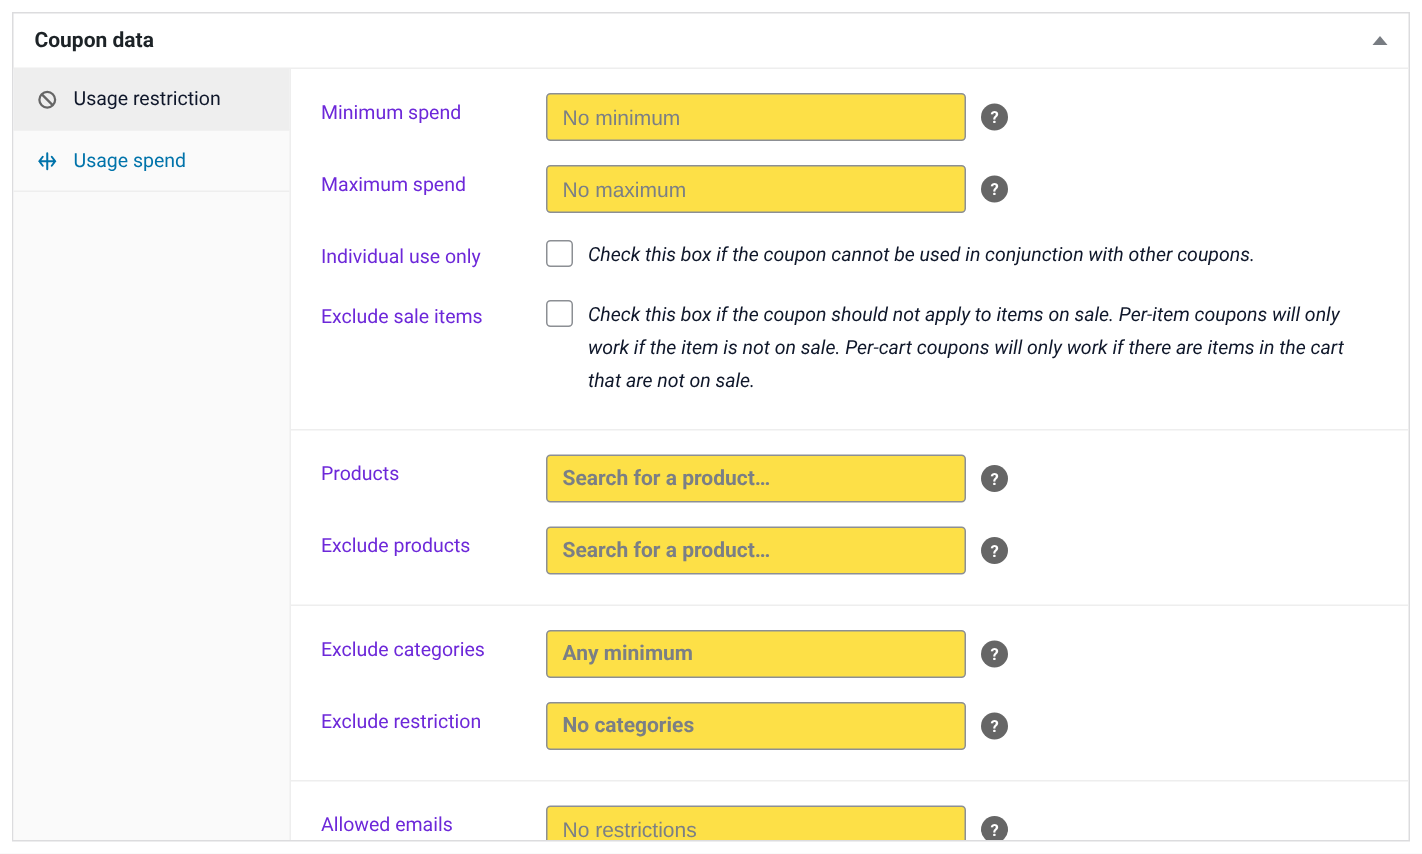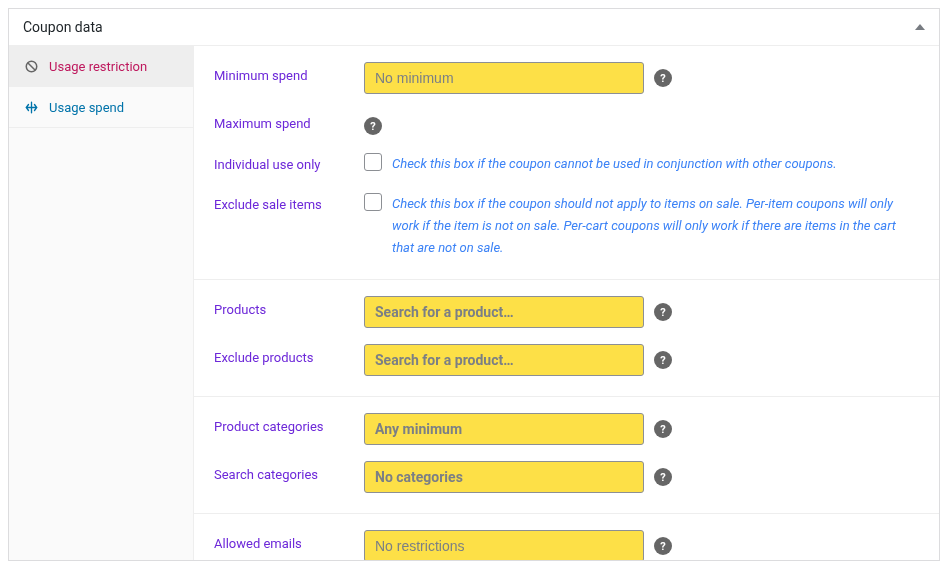--- a/index.html
+++ b/index.html
@@ -26,21 +26,21 @@
   .panel-header {
     display: flex;
     align-items: center;
     justify-content: space-between;
     padding: 10px 14px;
     border-bottom: 1px solid #eee;
     cursor: pointer;
   }
   .panel-title {
     font-size: 14px;
-    font-weight: 400;
+    font-weight: 700;
     color: #1d2327;
   }
   .collapse-icon {
     width: 0; height: 0;
     border-left: 5px solid transparent;
     border-right: 5px solid transparent;
     border-bottom: 6px solid #787c82;
   }
   .panel-body {
     display: flex;
@@ -57,21 +57,21 @@
     align-items: center;
     gap: 10px;
     padding: 12px 14px;
     border-bottom: 1px solid #eee;
     font-size: 13px;
     cursor: pointer;
     color: #0073aa;
   }
   .sidebar-item.active {
     background: #eeeeee;
-    color: #be185d;
+    color: #0f172a;
   }
   .sidebar-item .sicon {
     width: 16px; height: 16px;
     display: flex; align-items: center; justify-content: center;
     flex-shrink: 0;
   }
   .content {
     flex: 1;
     overflow: auto;
   }
@@ -132,21 +132,21 @@
     width: 18px; height: 18px;
     border: 1px solid #8c8f94;
     border-radius: 3px;
     background: #fff;
     margin-top: 2px;
     flex-shrink: 0;
     cursor: pointer;
   }
   .desc {
     font-style: italic;
-    color: #3b82f6;
+    color: #0f172a;
     line-height: 1.7;
     padding-top: 2px;
   }
 </style>
 </head>
 <body>
 
 <div class="wrap">
   <div class="panel">
     <div class="panel-header">
@@ -181,20 +181,21 @@
           <div class="row">
             <div class="row-label">Minimum spend</div>
             <div class="row-body">
               <input class="input" type="text" placeholder="No minimum" style="">
               <span class="help">?</span>
             </div>
           </div>
           <div class="row">
             <div class="row-label">Maximum spend</div>
             <div class="row-body">
+              <input class="input" type="text" placeholder="No maximum" style="">
               <span class="help">?</span>
             </div>
           </div>
           <div class="row">
             <div class="row-label">Individual use only</div>
             <div class="row-body">
               <div class="checkbox"></div>
               <div class="desc">Check this box if the coupon cannot be used in conjunction with other coupons.</div>
             </div>
           </div>
@@ -219,28 +220,28 @@
             <div class="row-label">Exclude products</div>
             <div class="row-body">
               <div class="select">Search for a product…</div>
               <span class="help">?</span>
             </div>
           </div>
         </div>
 
         <div class="section">
           <div class="row">
-            <div class="row-label">Product categories</div>
+            <div class="row-label">Exclude categories</div>
             <div class="row-body">
               <div class="select">Any minimum</div>
               <span class="help">?</span>
             </div>
           </div>
           <div class="row">
-            <div class="row-label">Search categories</div>
+            <div class="row-label">Exclude restriction</div>
             <div class="row-body">
               <div class="select">No categories</div>
               <span class="help">?</span>
             </div>
           </div>
         </div>
 
         <div class="section">
           <div class="row">
             <div class="row-label">Allowed emails</div>

